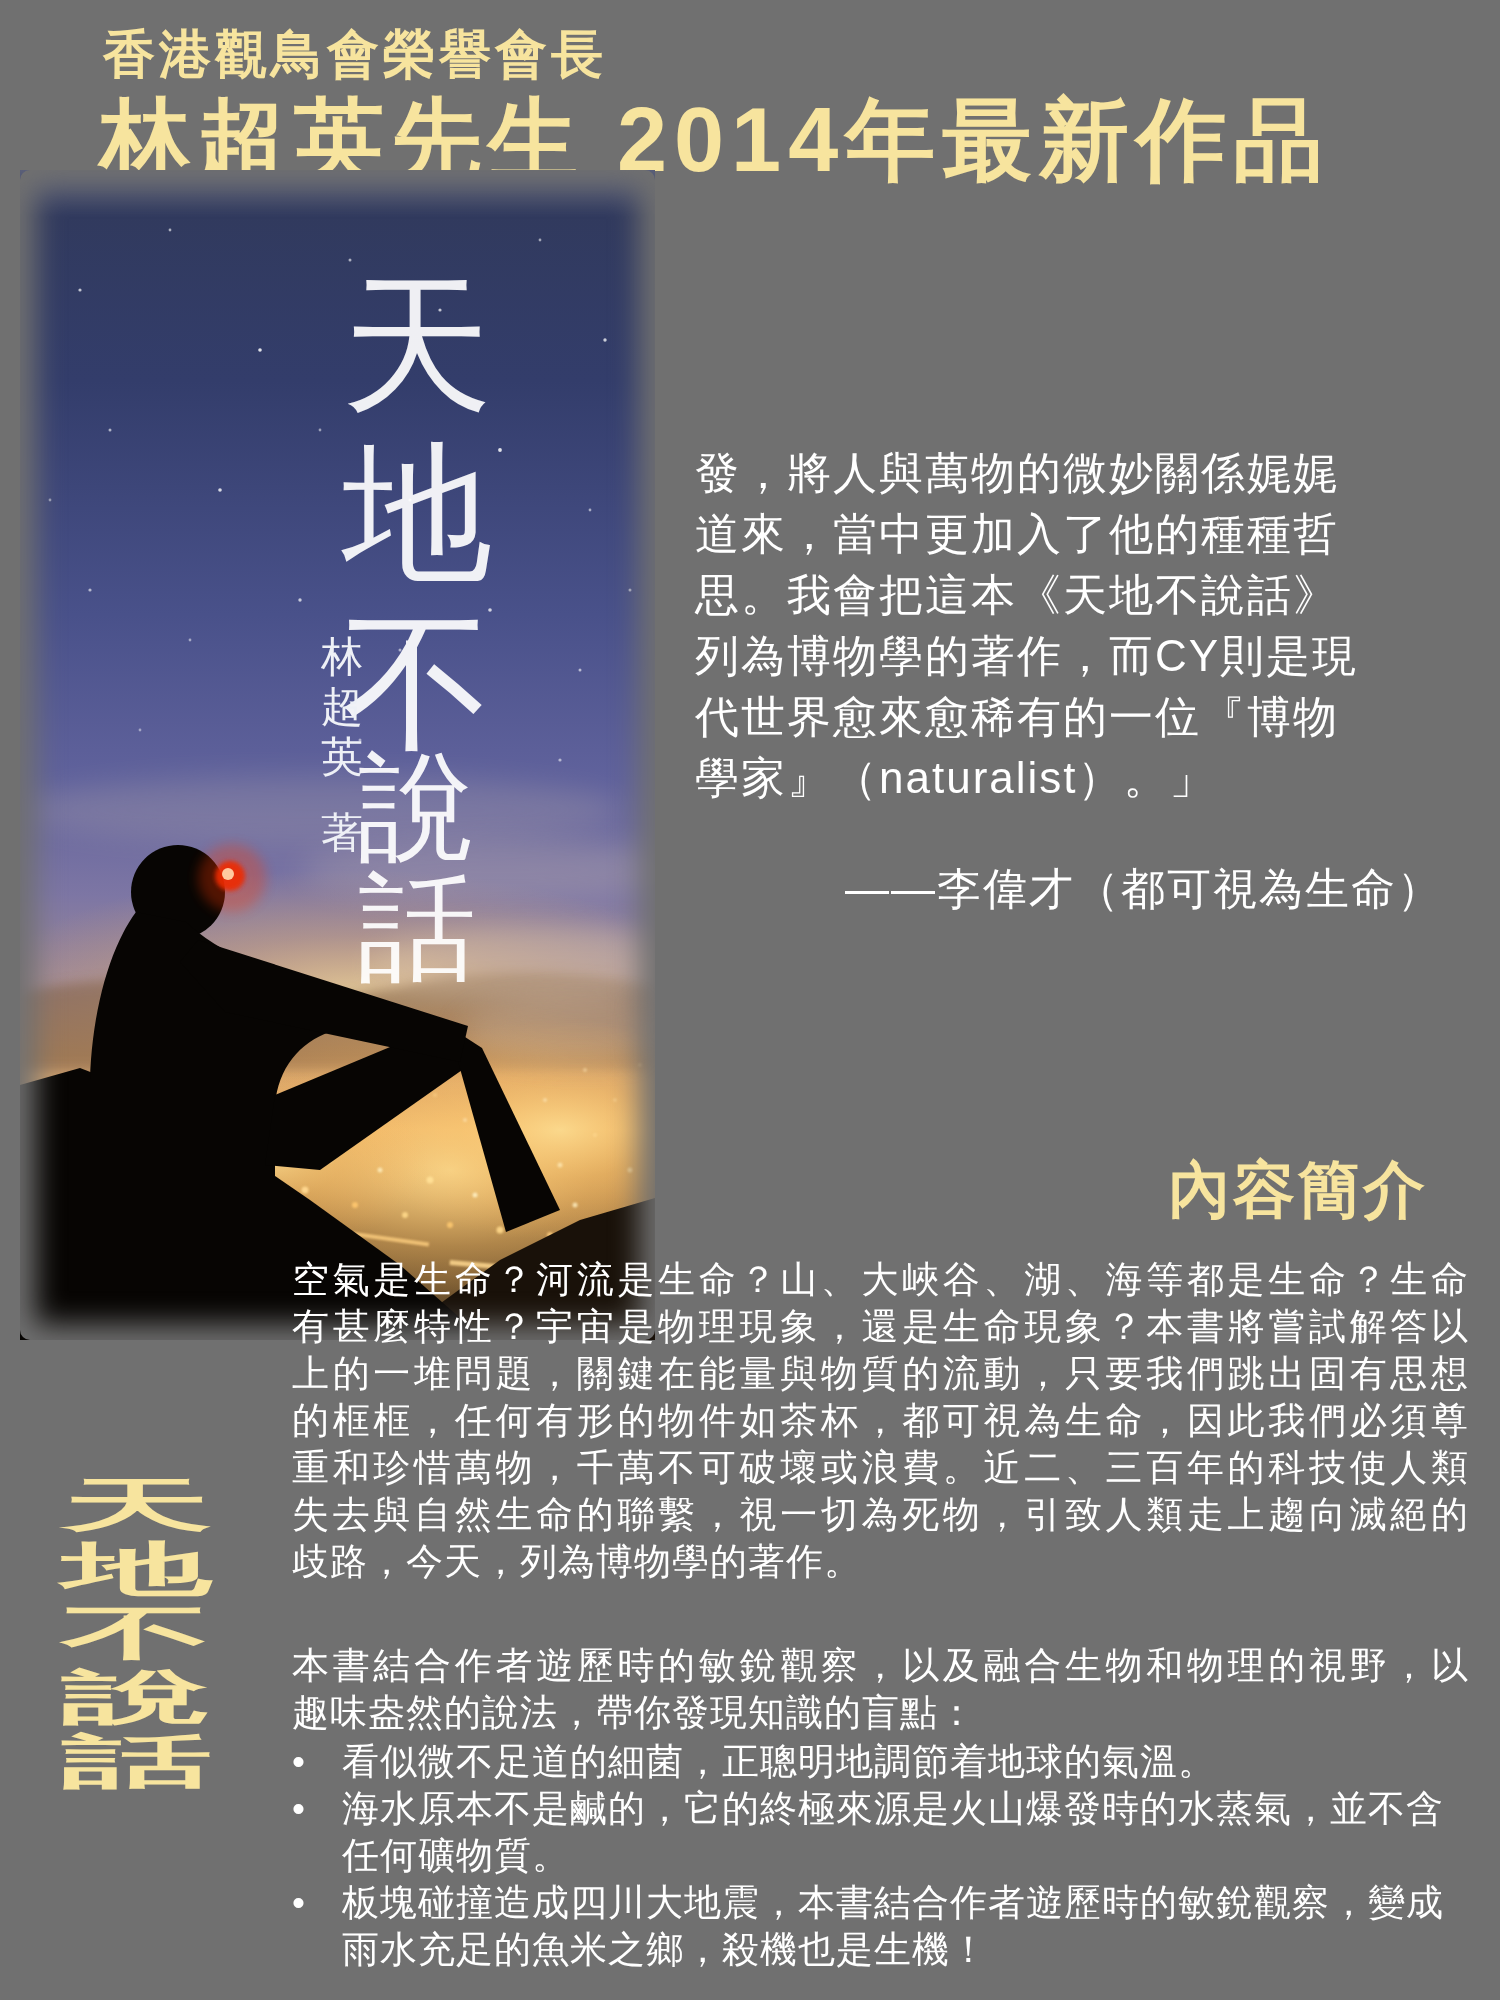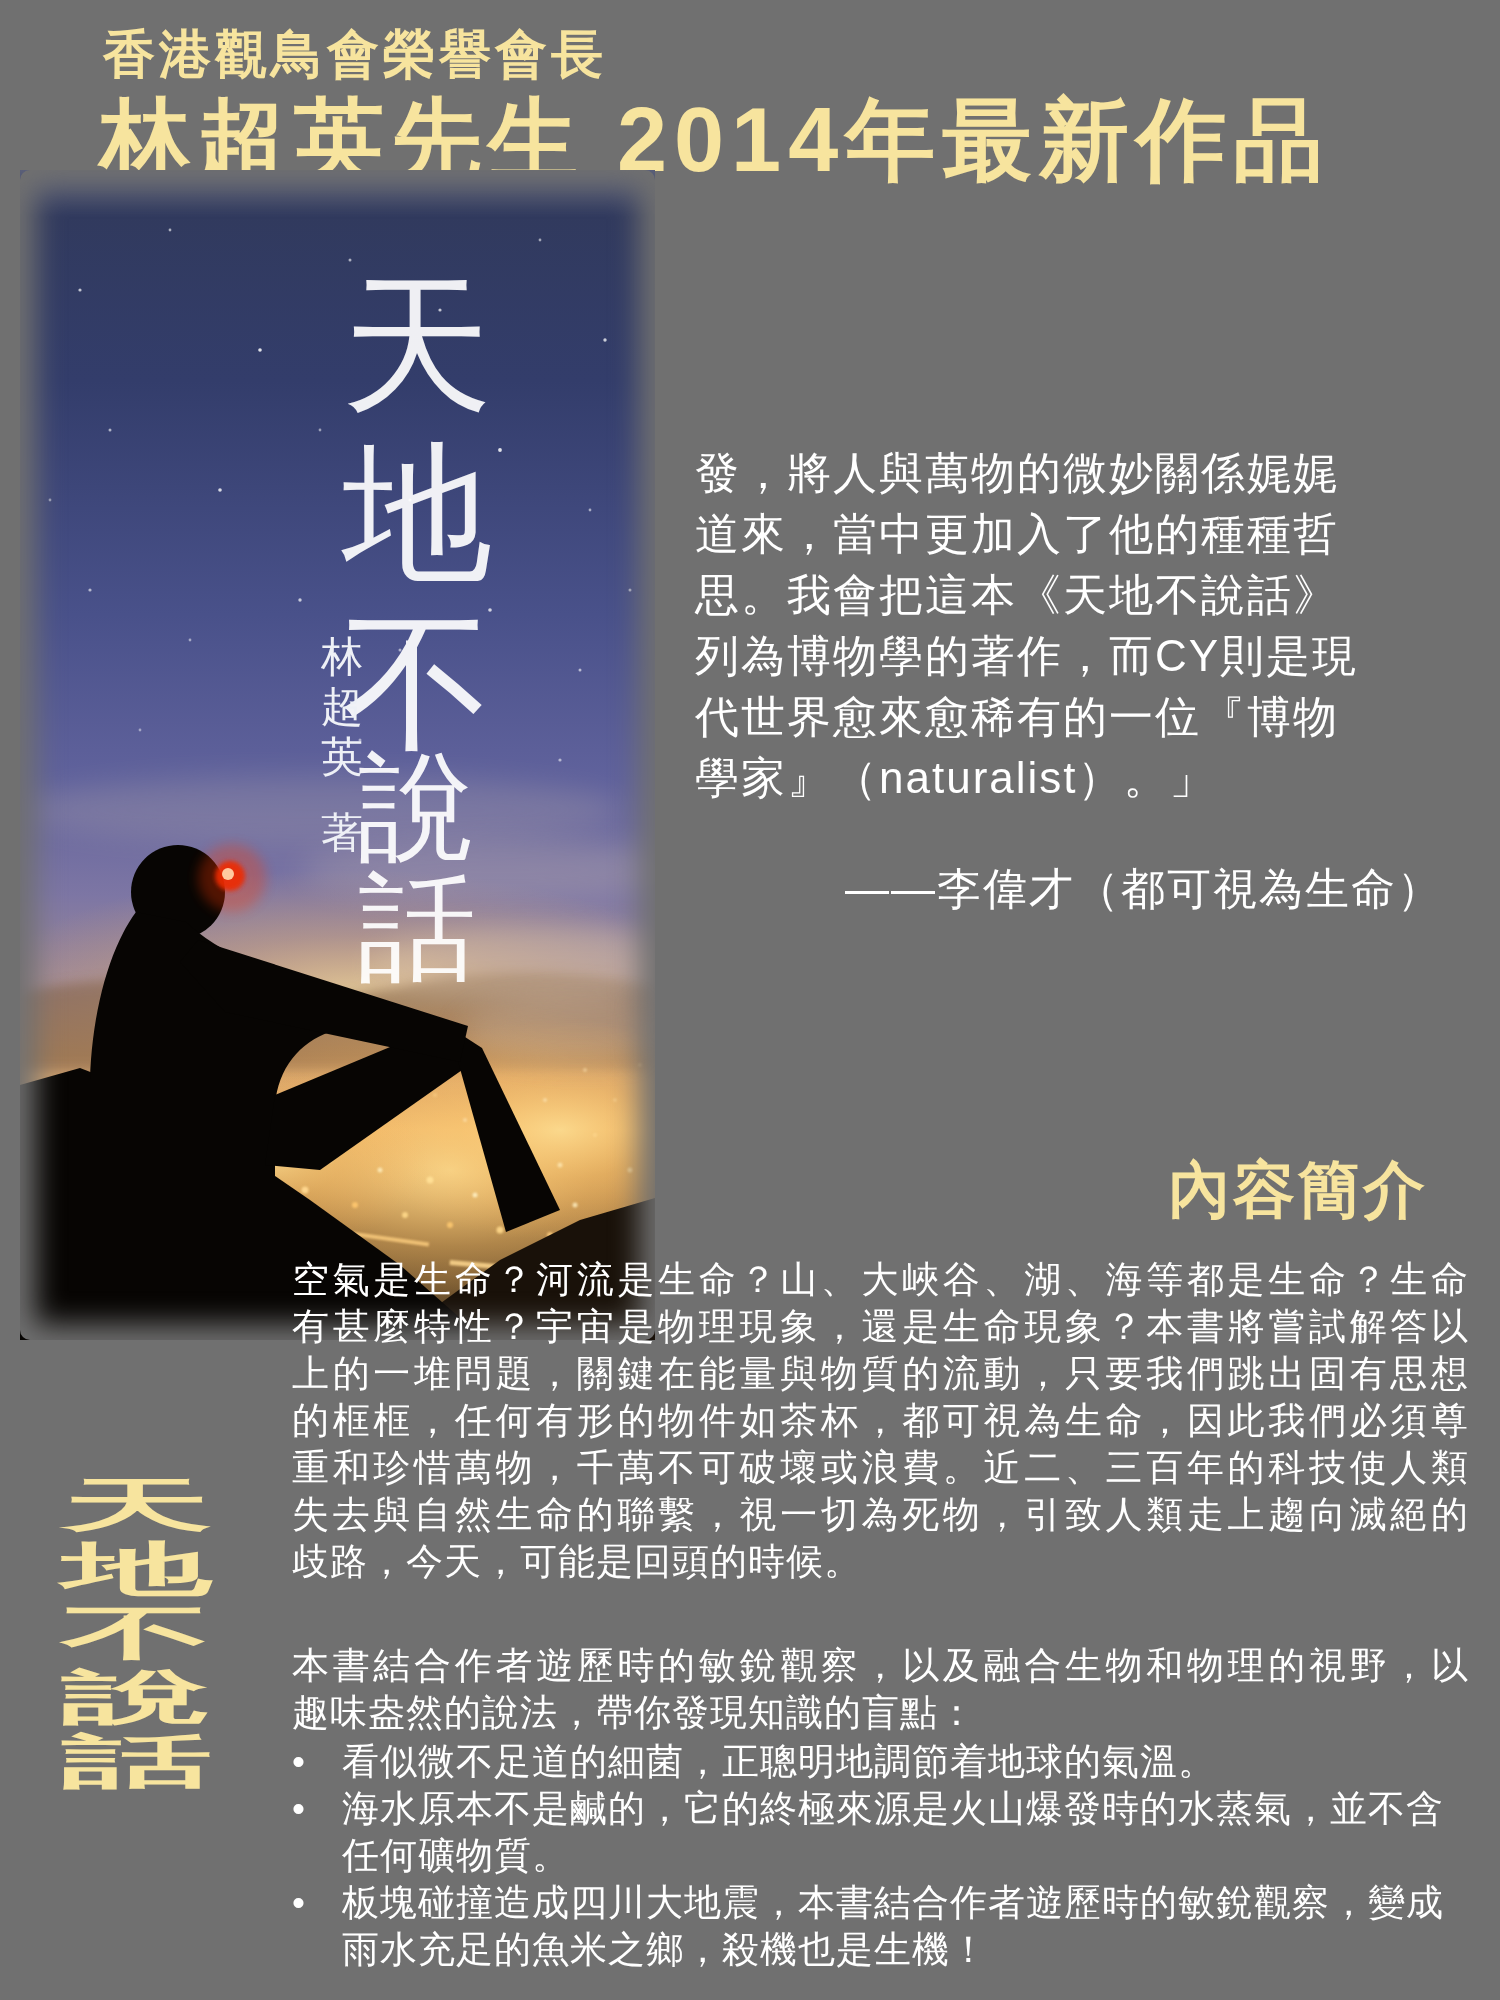--- a/index.html
+++ b/index.html
@@ -238,21 +238,21 @@
 
   <div class="intro-heading">內容簡介</div>
 
   <div class="para para1">
     <div class="pline fill">空氣是生命？河流是生命？山、大峽谷、湖、海等都是生命？生命</div>
     <div class="pline fill">有甚麼特性？宇宙是物理現象，還是生命現象？本書將嘗試解答以</div>
     <div class="pline fill">上的一堆問題，關鍵在能量與物質的流動，只要我們跳出固有思想</div>
     <div class="pline fill">的框框，任何有形的物件如茶杯，都可視為生命，因此我們必須尊</div>
     <div class="pline fill">重和珍惜萬物，千萬不可破壞或浪費。近二、三百年的科技使人類</div>
     <div class="pline fill">失去與自然生命的聯繫，視一切為死物，引致人類走上趨向滅絕的</div>
-    <div class="pline">歧路，今天，可能是回頭的時候。</div>
+    <div class="pline">歧路，今天，列為博物學的著作。</div>
   </div>
 
   <div class="para para2">
     <div class="pline fill">本書結合作者遊歷時的敏銳觀察，以及融合生物和物理的視野，以</div>
     <div class="pline">趣味盎然的說法，帶你發現知識的盲點：</div>
   </div>
 
   <div class="bullets">
     <div class="bullet">
       <span class="marker">•</span>

